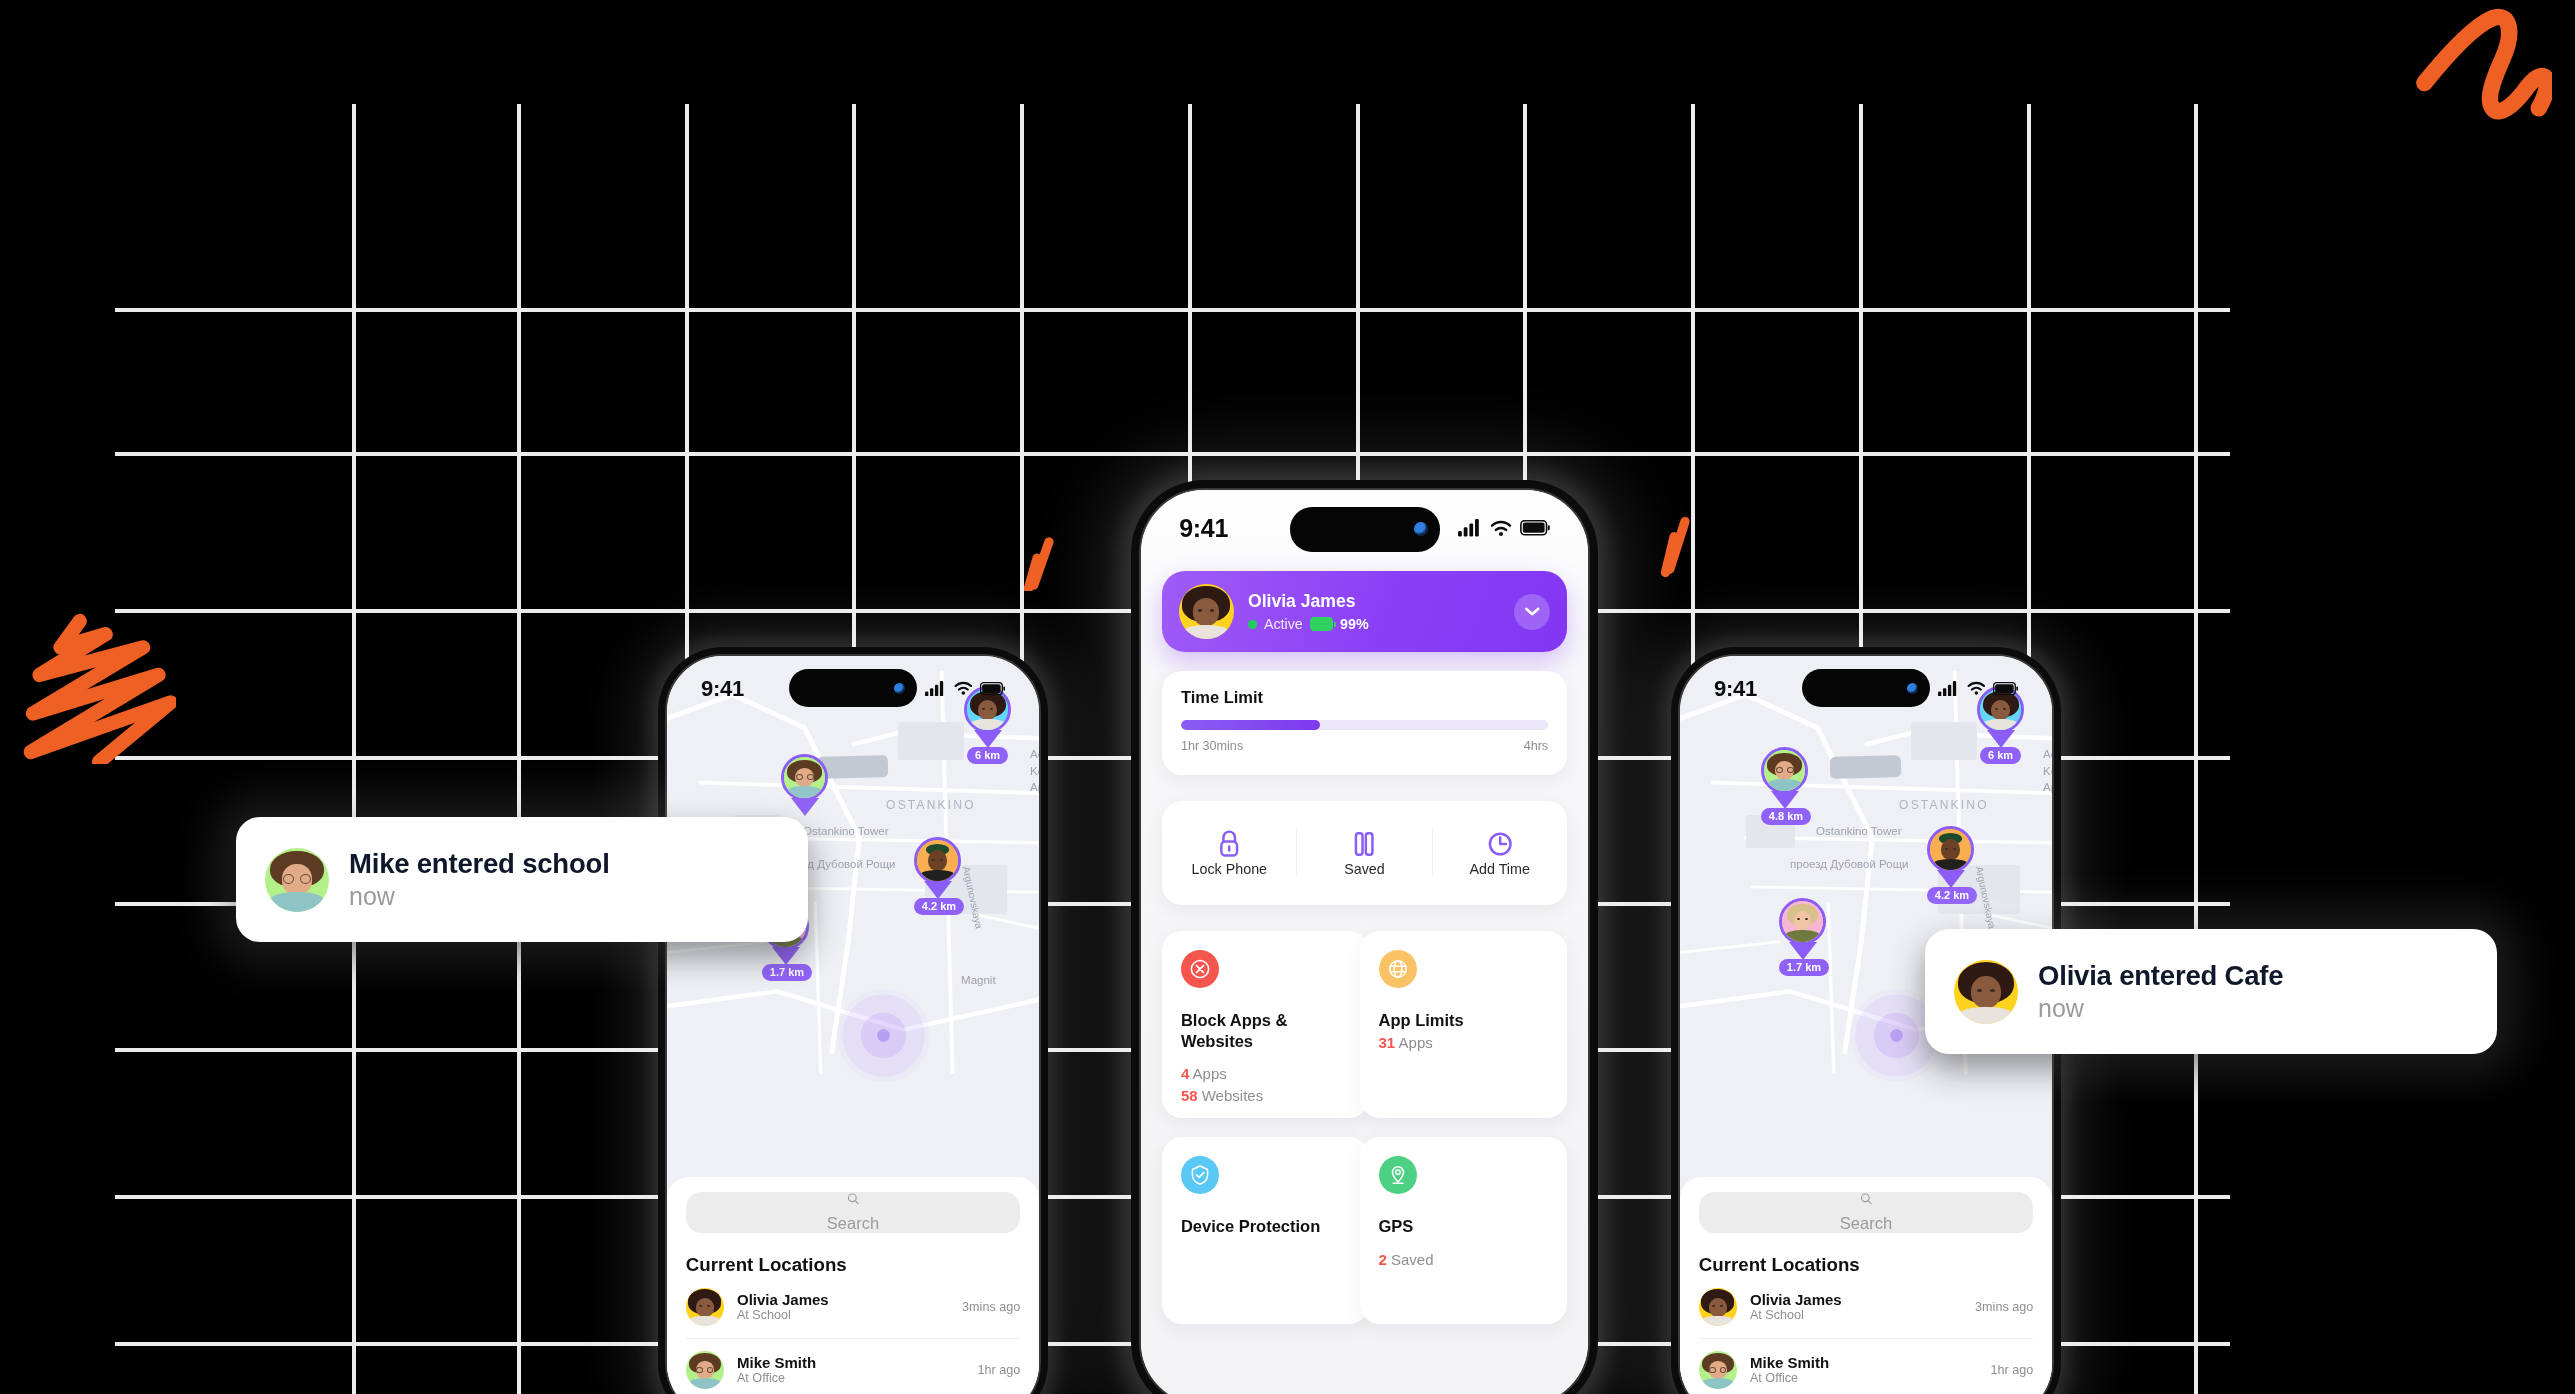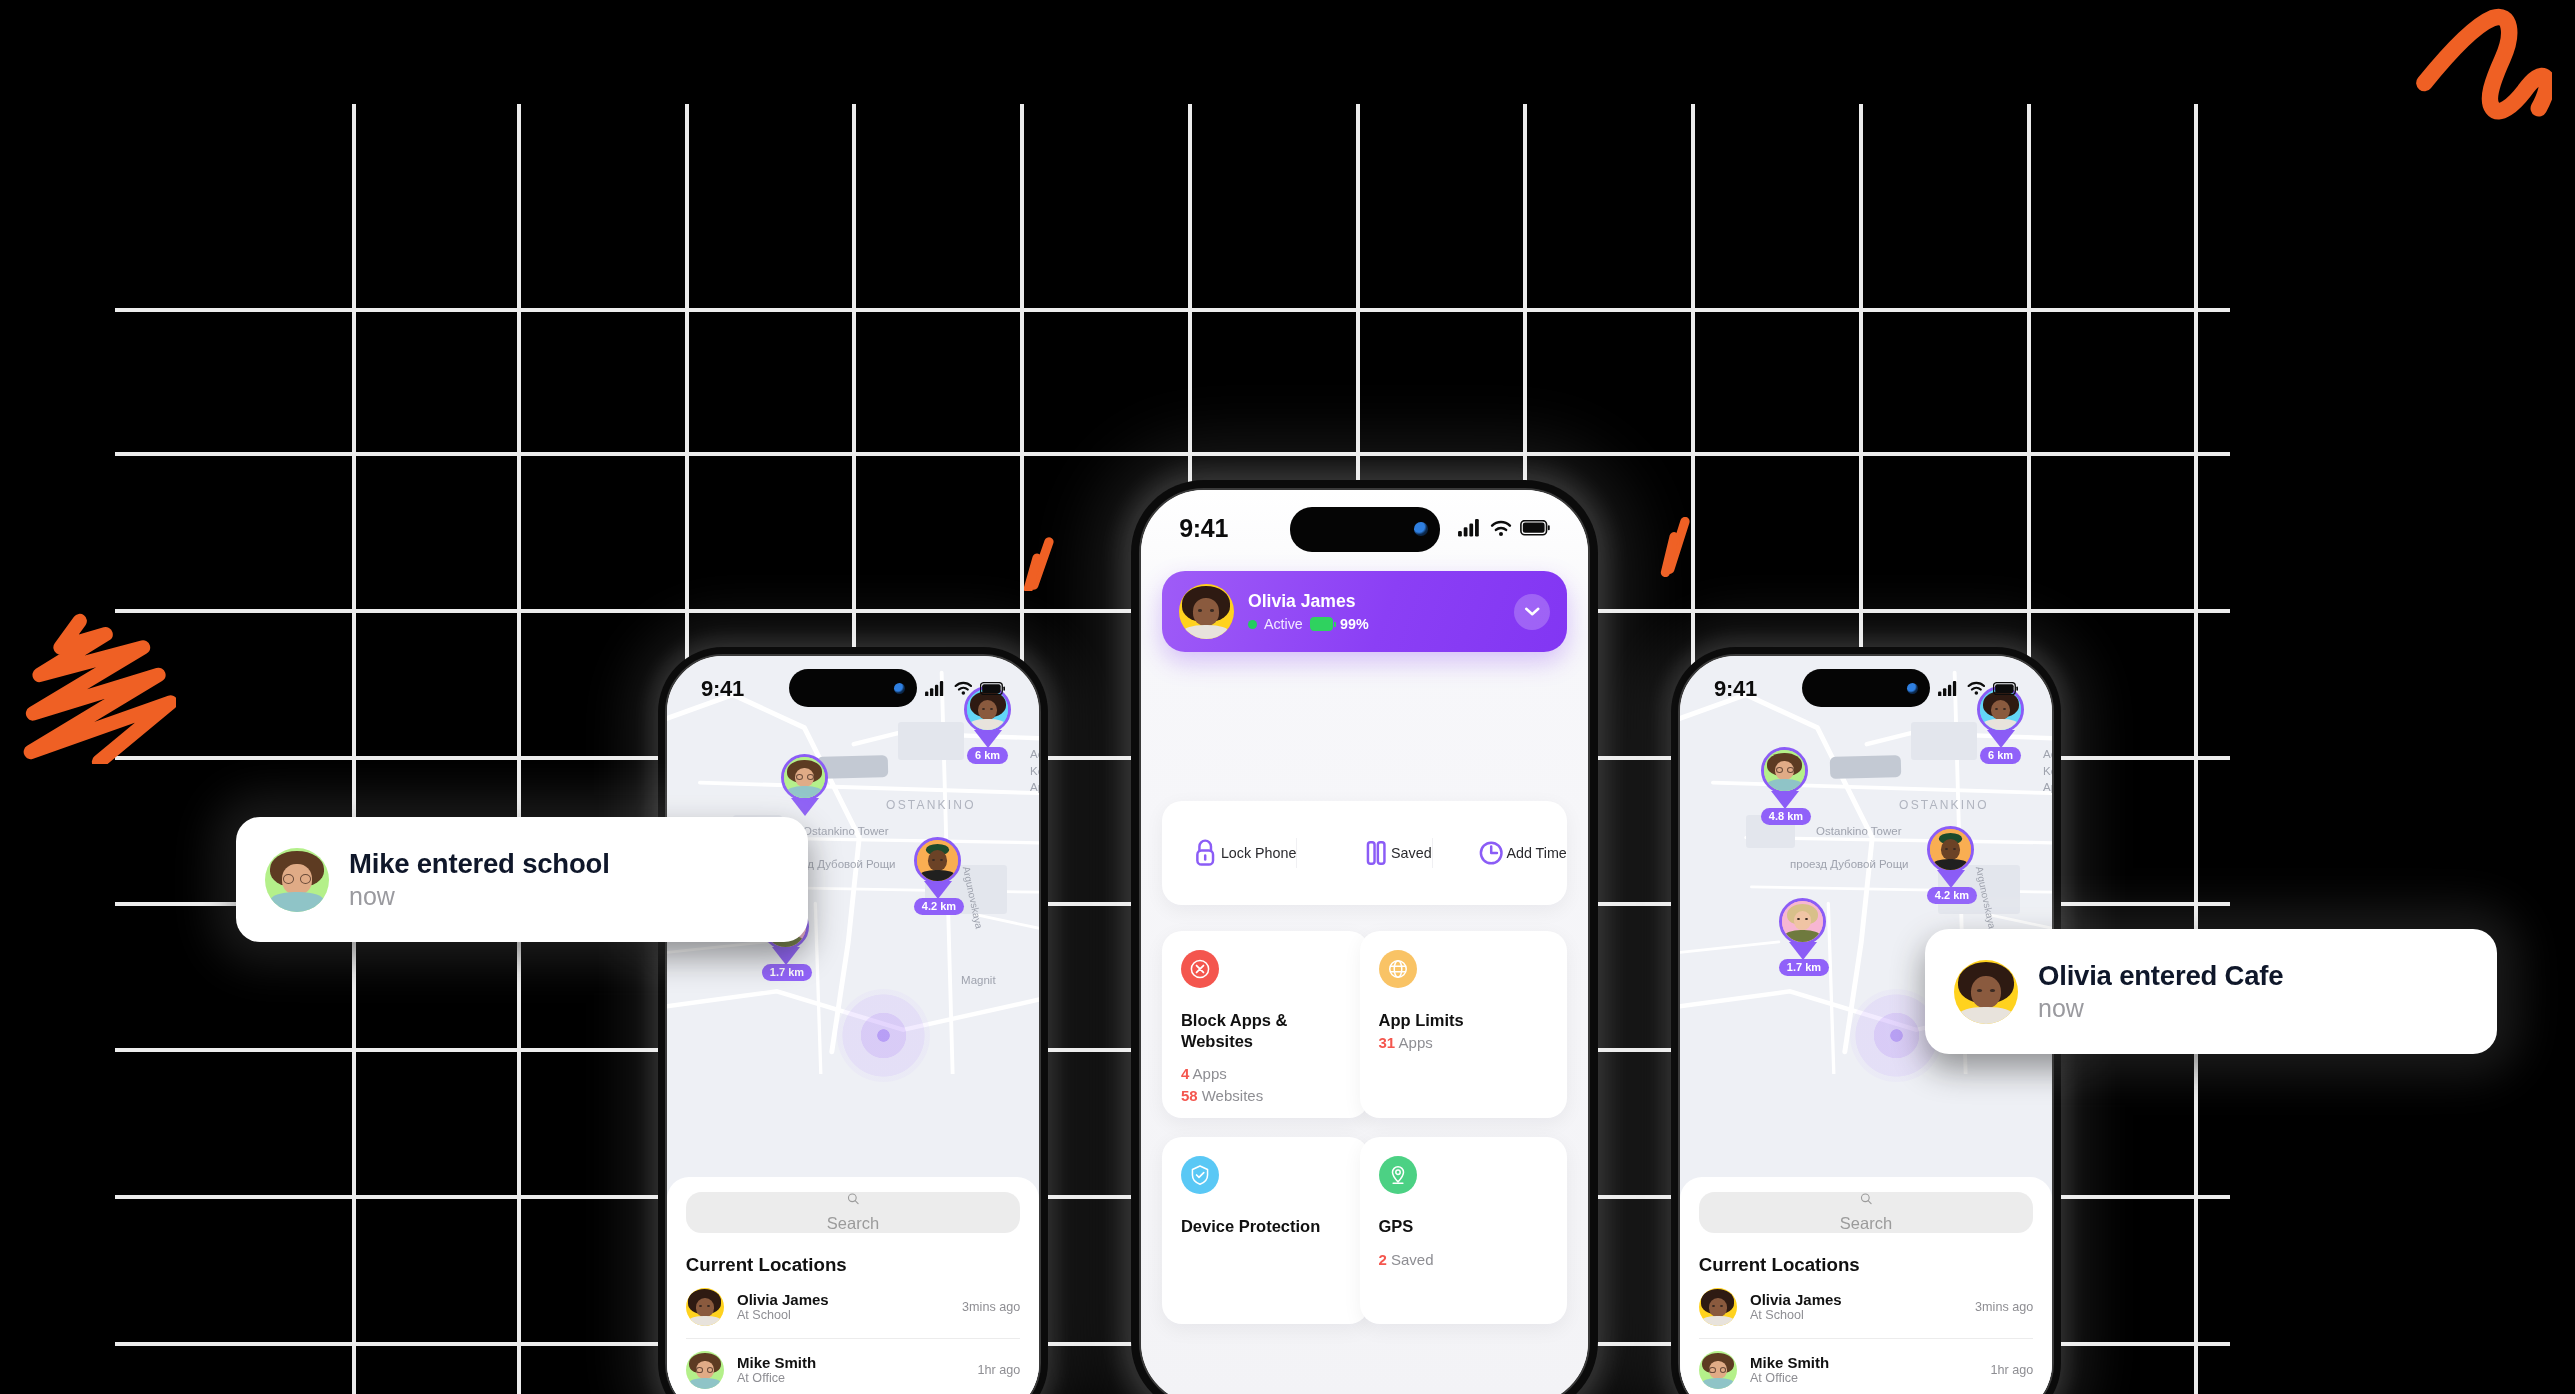--- a/index.html
+++ b/index.html
@@ -128,21 +128,21 @@
 
   .card{ position:absolute; background:#fff; border-radius:20px;
          box-shadow:0 5.5px 18.7px rgba(20,18,40,.055); }
   .tl-title{ font-size:16.5px; font-weight:700; color:#111; }
   .tl-track{ height:10px; border-radius:6.6px; background:#ece6fb; overflow:hidden; }
   .tl-fill{ height:100%; border-radius:6.6px;
             background:linear-gradient(90deg,#8b5cf6,#7c3aed); }
   .tl-row{ display:flex; justify-content:space-between; font-size:12.6px; color:#8e8e93; }
 
   .act-row{ position:absolute; inset:0; display:flex; align-items:center; }
-  .act{ flex:1; display:flex; flex-direction:row; align-items:center; gap:2px;justify-content:flex-end; }
+  .act{ flex:1; display:flex; flex-direction:column; align-items:center; gap:2px;justify-content:flex-end; }
   .act + .act{ border-left:1.1px solid #f0f0f3; }
   .act-label{ font-size:14.3px; color:#2a2a2e; }
 
   .tile-icon{ width:38px;height:38px;border-radius:50%;
               display:flex;align-items:center;justify-content:center; }
   .tile-title{ font-size:16.5px; font-weight:700; color:#111; line-height:1.25; }
   .tile-stat{ font-size:15px; color:#8e8e93; }
   .tile-stat b{ color:#f4564e; font-weight:700; }
 
   
@@ -591,20 +591,30 @@
             <span class="hdr-pct">99%</span>
           </div>
         </div>
         <div class="chev-btn">
           <svg width="16.5" height="11" viewBox="0 0 30 20">
             <path d="M4 5 L15 15 L26 5" stroke="#fff" stroke-width="4.5" fill="none" stroke-linecap="round" stroke-linejoin="round"></path>
           </svg>
         </div>
       </div>
 
+      <div class="card" style="left:21px;right:21px;top:181px;height:104px;padding:16.5px 18.7px;">
+        <div class="tl-title">Time Limit</div>
+        <div class="tl-track" style="margin-top:13.2px">
+          <div class="tl-fill" id="tl-fill" style="width: 38%;"></div>
+        </div>
+        <div class="tl-row" style="margin-top:8.8px">
+          <span>1hr 30mins</span>
+          <span>4hrs</span>
+        </div>
+      </div>
 
       <div class="card" style="left:21px;right:21px;top:311px;height:104px;">
         <div class="act-row">
           <div class="act">
             <svg width="26.4" height="30" viewBox="0 0 32 36">
               <path d="M9 15 V10 a7 7 0 0 1 14 0 v5" stroke="#8b5cf6" stroke-width="3" fill="none" stroke-linecap="round"></path>
               <rect x="6.5" y="15" width="19" height="17" rx="5" stroke="#8b5cf6" stroke-width="3" fill="none"></rect>
               <line x1="16" y1="21" x2="16" y2="26" stroke="#8b5cf6" stroke-width="3" stroke-linecap="round"></line>
             </svg>
             <span class="act-label">Lock Phone</span>

